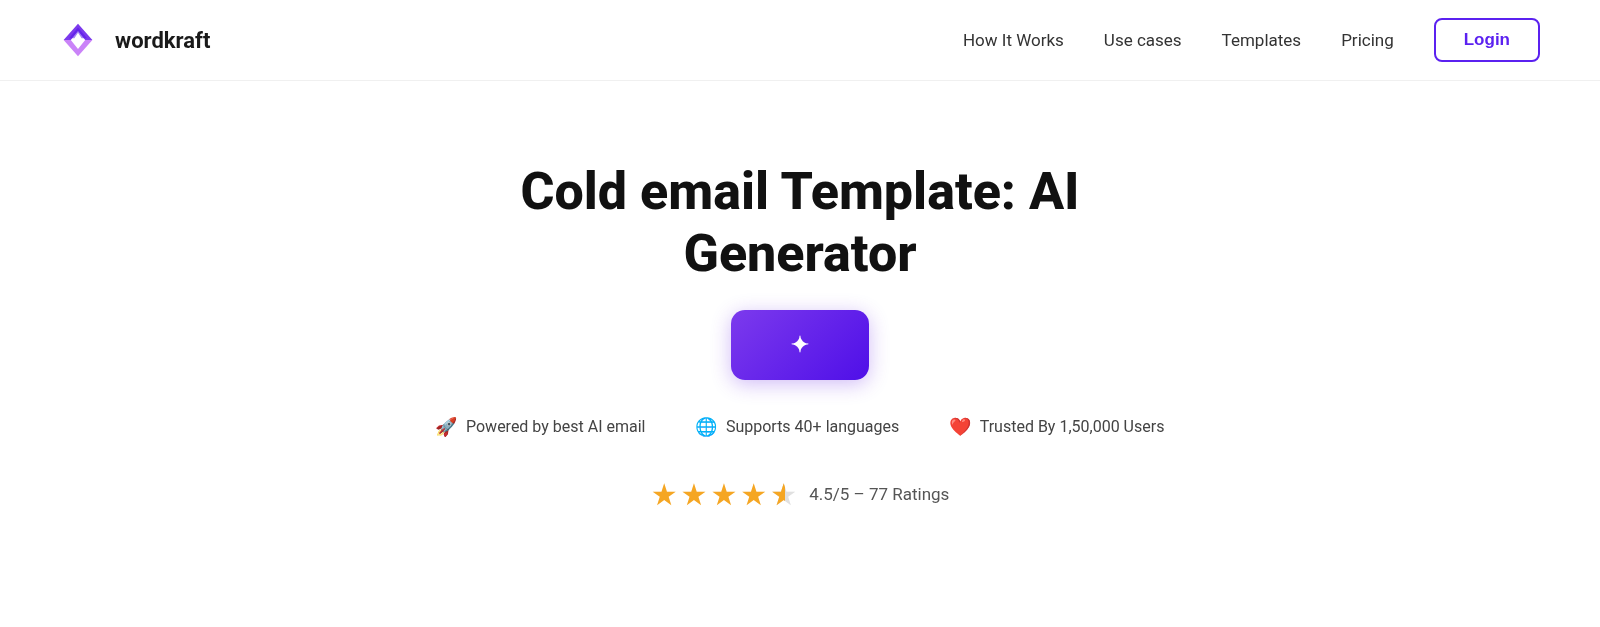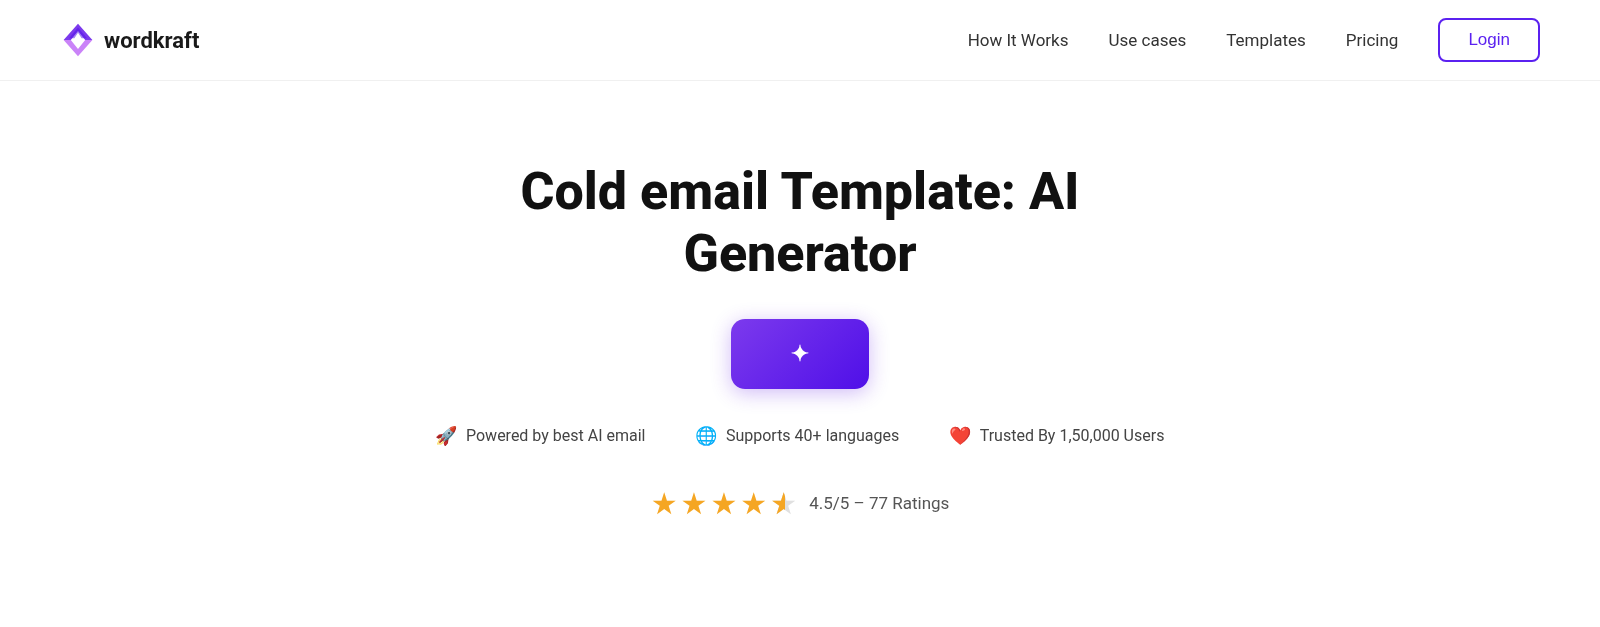--- a/index.html
+++ b/index.html
@@ -20,21 +20,21 @@
       display: flex;
       align-items: center;
       justify-content: space-between;
       padding: 18px 60px;
       border-bottom: 1px solid #f0f0f0;
     }
 
     .logo-container {
       display: flex;
       align-items: center;
-      gap: 8px;
+      gap: 19px;
       cursor: pointer;
     }
 
     .logo-icon {
       width: 36px;
       height: 36px;
     }
 
     .logo-text {
       font-size: 22px;
@@ -57,38 +57,38 @@
     }
 
     .login-btn {
       font-size: 17px;
       color: #5b21f0;
       border: 2px solid #5b21f0;
       border-radius: 8px;
       padding: 10px 28px;
       cursor: pointer;
       background: transparent;
-      font-weight: 400;
+      font-weight: 700;
     }
 
     main {
       display: flex;
       flex-direction: column;
       align-items: center;
       padding: 80px 40px 40px;
       text-align: center;
     }
 
     .hero-title {
       font-size: 52px;
       font-weight: 800;
       color: #111;
       line-height: 1.2;
       max-width: 800px;
-      margin-bottom: 33px;
+      margin-bottom: 24px;
     }
 
     .cta-button {
       display: flex;
       align-items: center;
       gap: 12px;
       background: linear-gradient(135deg, #7c3aed, #4f0fe8);
       color: #fff;
       font-size: 22px;
       font-weight: 600;

